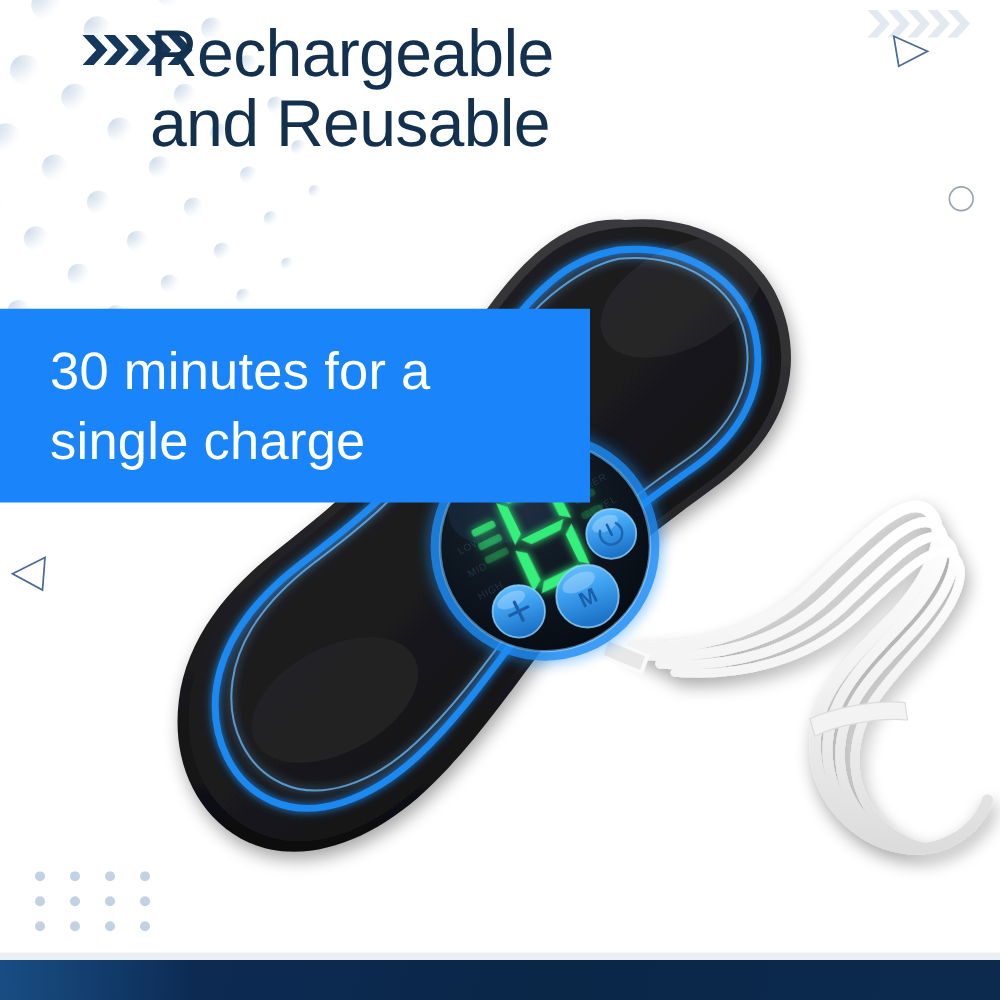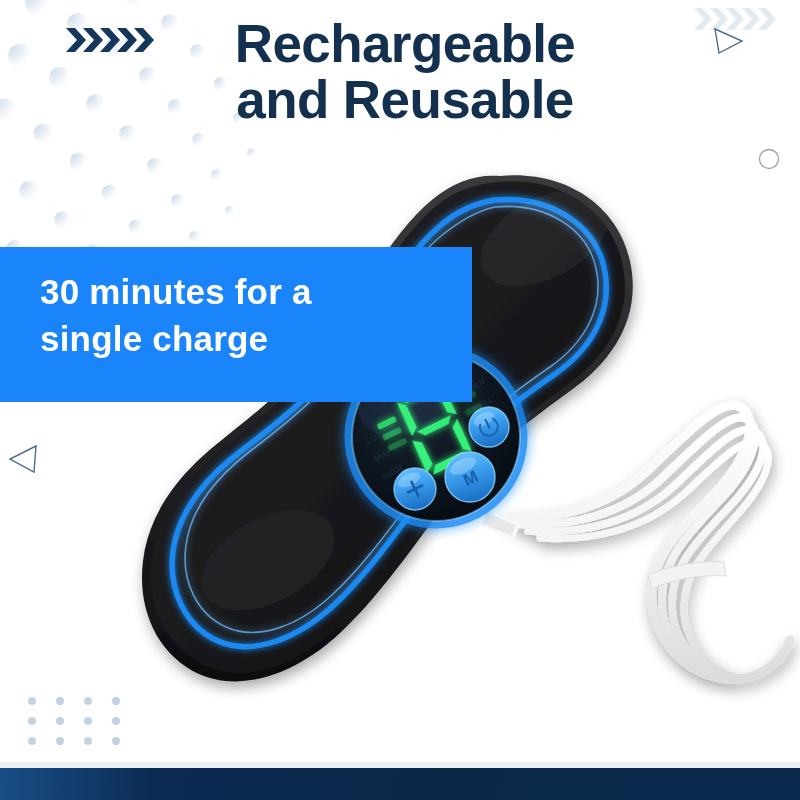--- a/index.html
+++ b/index.html
@@ -46,48 +46,48 @@
   .tri-right { left: 712px; top: 26px; }
   .tri-left  { left: 6px;   top: 443px; }
   .circle-outline { left: 757px; top: 147px; }
 
   
   .title {
     position: absolute;
     left: 120px;
     top: 16px;
     width: 570px;
-    text-align: center;
+    text-align: left;
     color: #13304f;
     font-size: 53px;
     line-height: 1.06;
-    font-weight: bold;
+    font-weight: normal;
     letter-spacing: -0.6px;
     white-space: pre-line;
   }
 
   
   .banner {
     position: absolute;
     left: 0;
     top: 247px;
     width: 472px;
     height: 155px;
     background: #1a85fb;
     z-index: 3;
   }
   .banner-text {
     position: absolute;
     left: 40px;
     top: 22px;
     width: 400px;
     color: #ffffff;
-    font-size: 35px;
+    font-size: 42px;
     line-height: 1.34;
-    font-weight: 700;
+    font-weight: 400;
     letter-spacing: 0.2px;
     white-space: pre-line;
   }
 
   
   .product {
     position: absolute;
     left: 0;
     top: 0;
     width: 800px;

